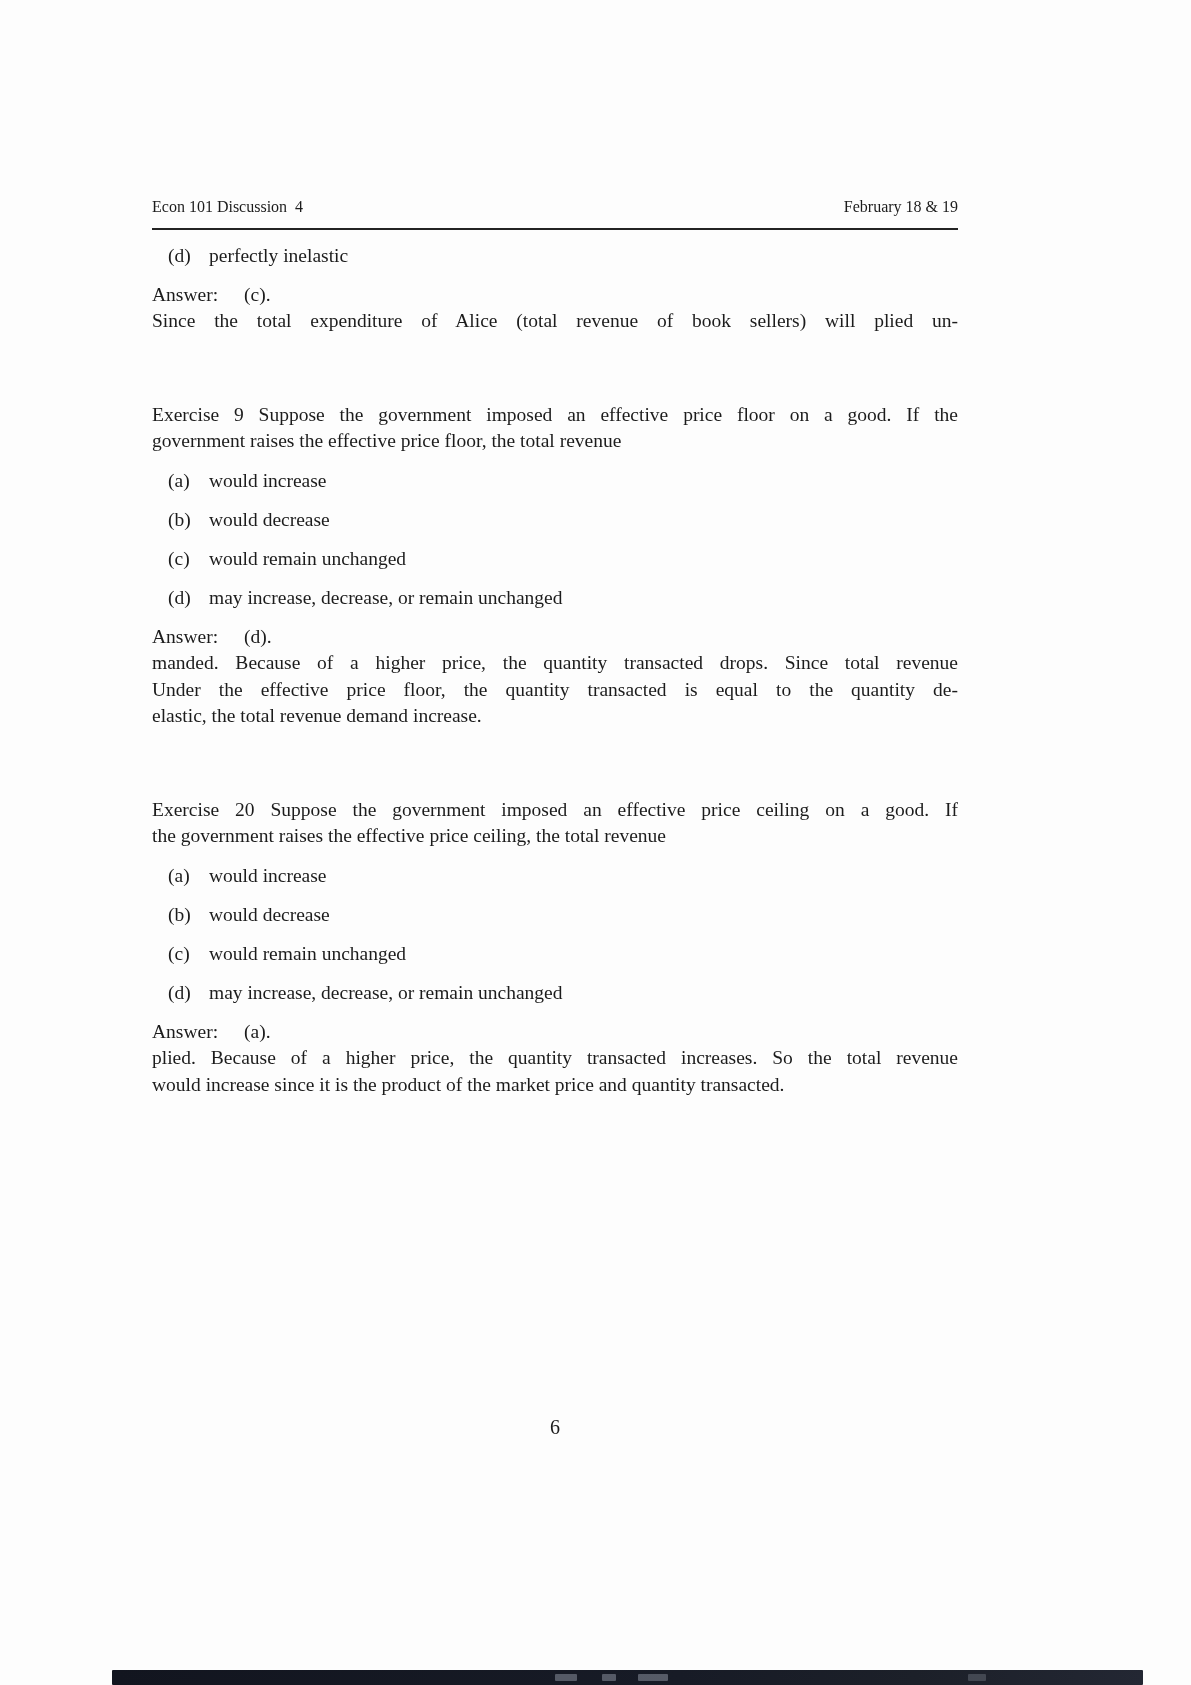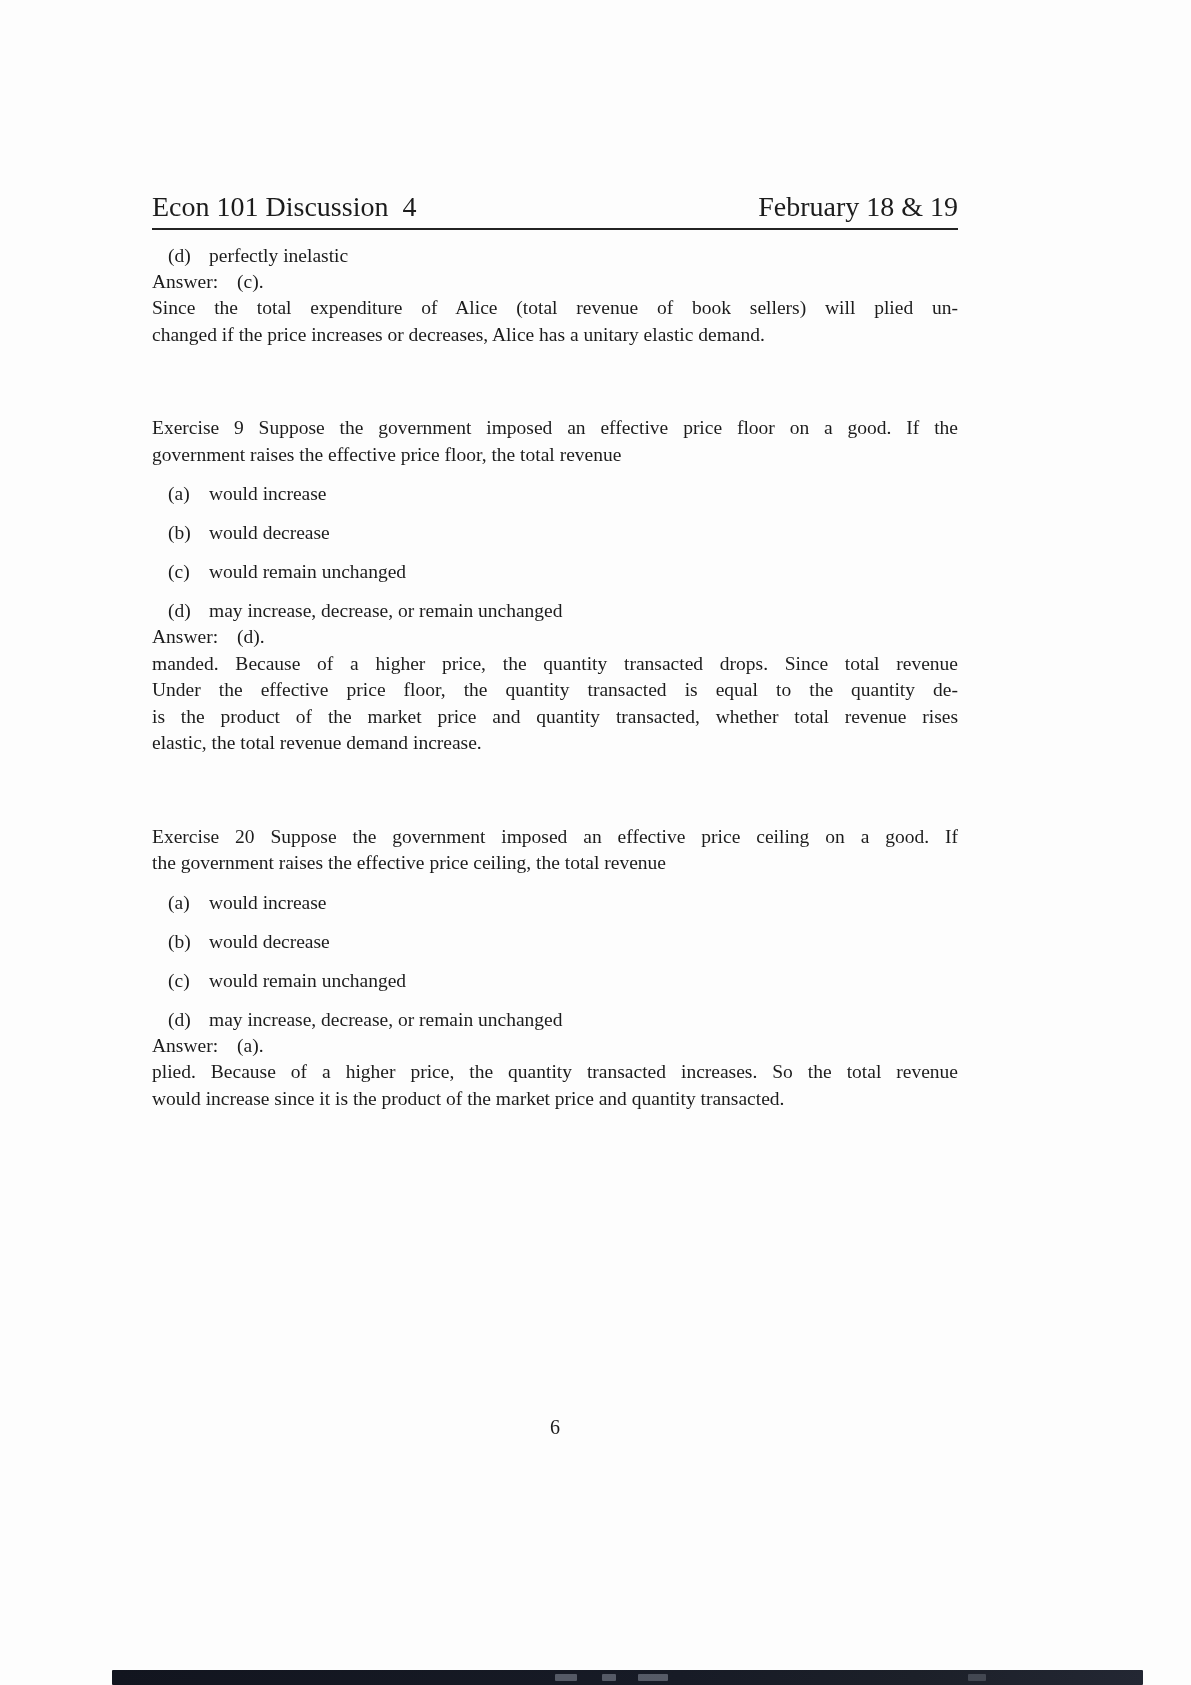--- a/index.html
+++ b/index.html
@@ -24,30 +24,30 @@
     top: 194px;
     font-size: 19.5px;
     line-height: 26.5px;
   }
   .header {
     display: flex;
     justify-content: space-between;
     align-items: baseline;
     border-bottom: 2px solid #232323;
     padding-bottom: 7px;
-    font-size: 28px;
+    font-size: 16px;
   }
   .header-left { white-space: pre-wrap; }
   .jline { text-align: justify; text-align-last: justify; }
   .line { text-align: left; }
   .top-option { margin-top: 44px; }
   .answer-row {
     display: flex;
-    gap: 19px;
-    margin-top: 0;
+    gap: 26px;
+    margin-top: 13px;
   }
   .exercise-stem { margin-top: 67px; }
   .options { margin-top: 2px; }
   .option-row {
     display: flex;
     gap: 13px;
     padding-left: 16px;
     margin-top: 12px;
     line-height: 27px;
   }
@@ -97,21 +97,20 @@
       <span class="option-marker">(d)</span>
       <span>perfectly inelastic</span>
     </div>
 
     <div class="answer-row">
       <span>Answer:</span>
       <span>(c).</span>
     </div>
     <div>
       <div class="jline">Since the total expenditure of Alice (total revenue of book sellers) will plied un-</div>
-      <div class="line">changed if the price increases or decreases, Alice has a unitary elastic demand.</div>
     </div>
 
     <div class="exercise-stem">
       <div class="jline">Exercise  9  Suppose the government imposed an effective price floor on a good.  If the</div>
       <div class="line">government raises the effective price floor, the total revenue</div>
     </div>
 
     <div class="options">
       <div class="option-row">
         <span class="option-marker">(a)</span>
@@ -131,21 +130,20 @@
       </div>
     </div>
 
     <div class="answer-row">
       <span>Answer:</span>
       <span>(d).</span>
     </div>
     <div>
       <div class="jline">manded. Because of a higher price, the quantity transacted drops. Since total revenue</div>
       <div class="jline">Under the effective price floor, the quantity transacted is equal to the quantity de-</div>
-      <div class="jline">is the product of the market price and quantity transacted, whether total revenue rises</div>
       <div class="line">elastic, the total revenue demand increase.</div>
     </div>
 
     <div class="exercise-stem">
       <div class="jline">Exercise  20  Suppose the government imposed an effective price ceiling on a good.  If</div>
       <div class="line">the government raises the effective price ceiling, the total revenue</div>
     </div>
 
     <div class="options">
       <div class="option-row">

